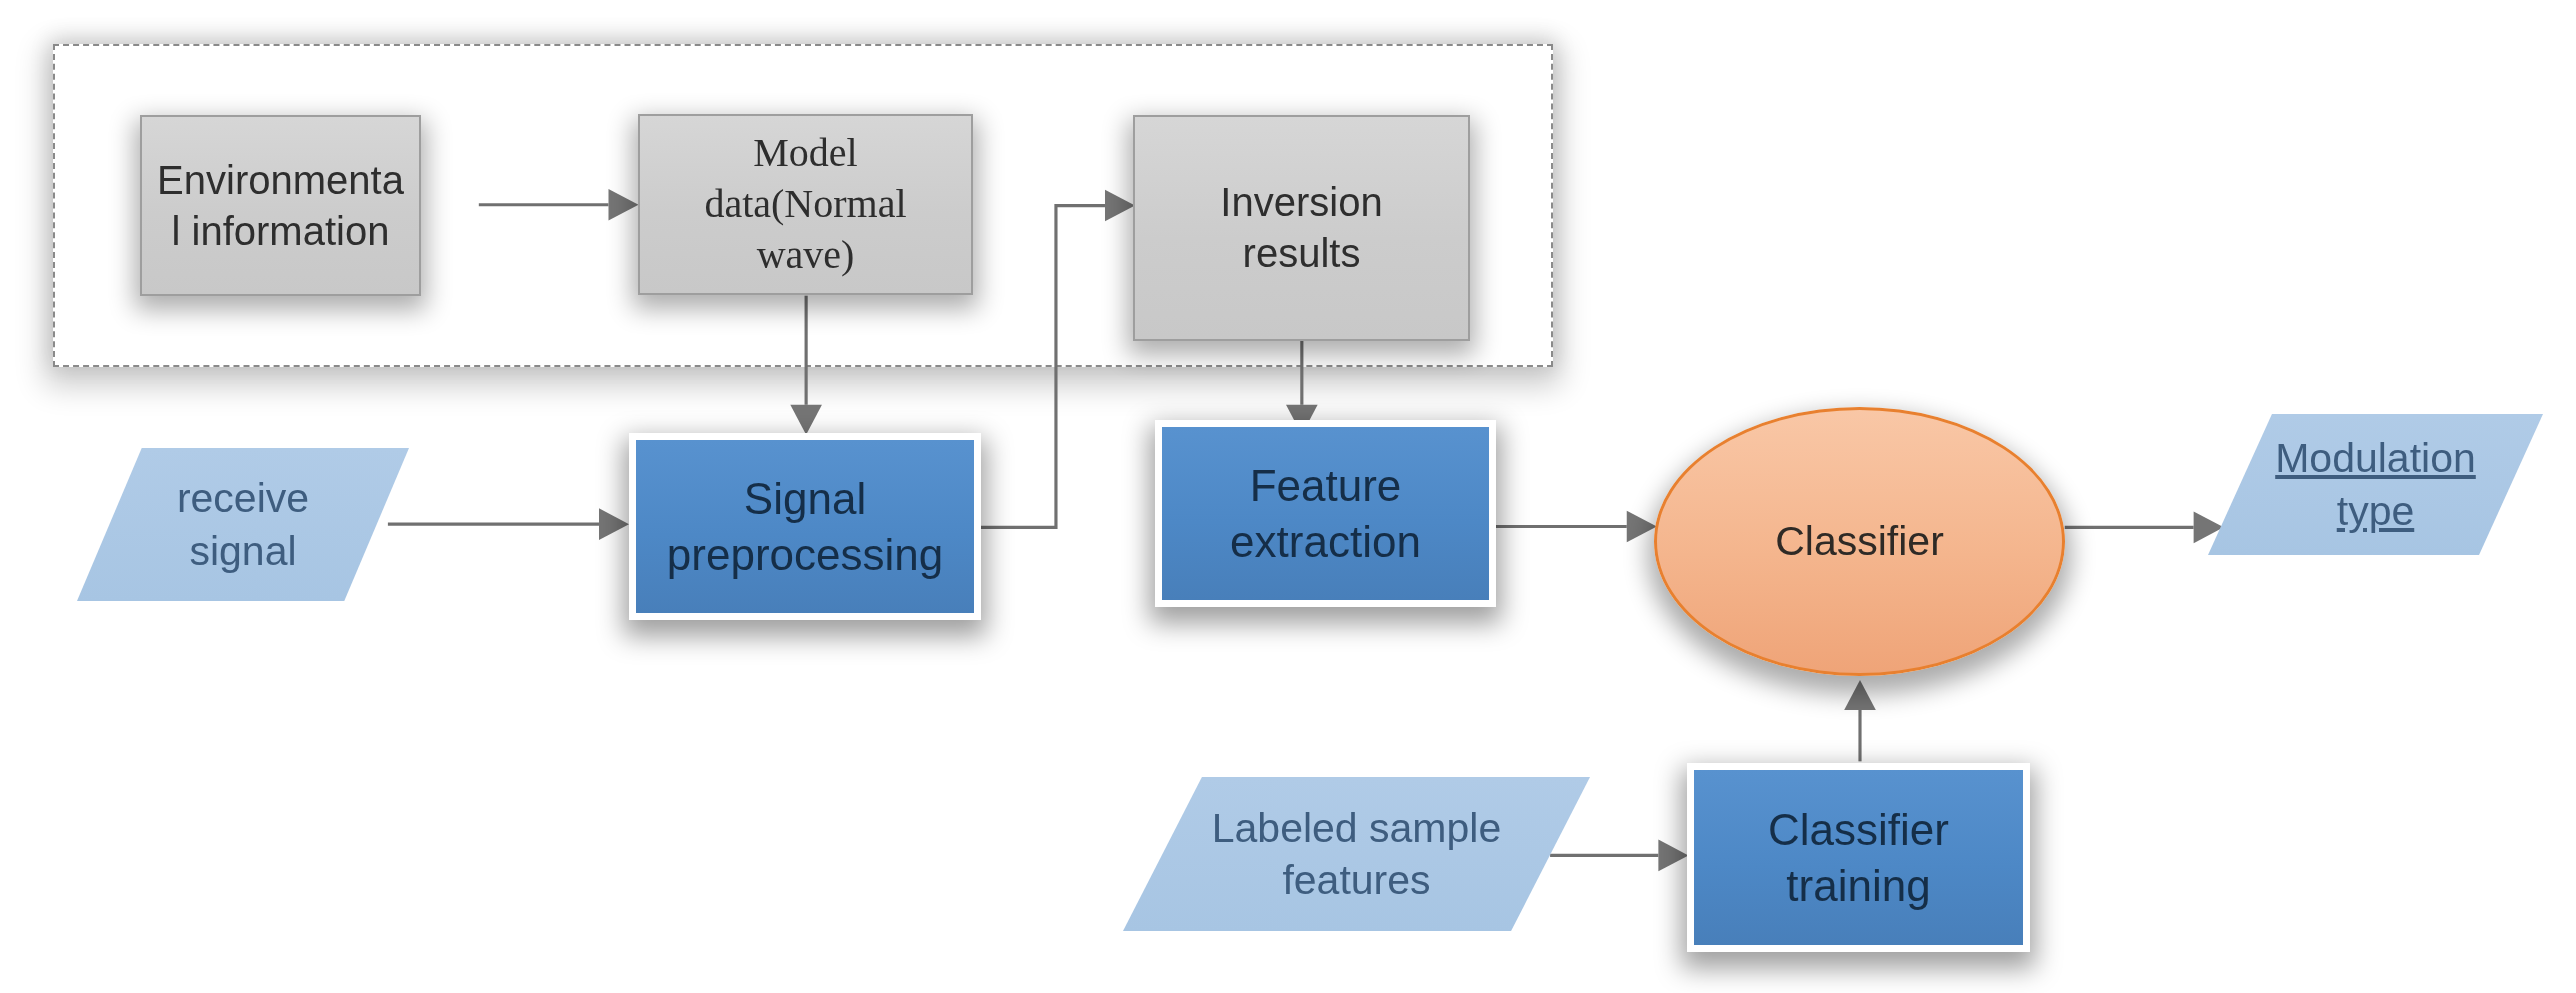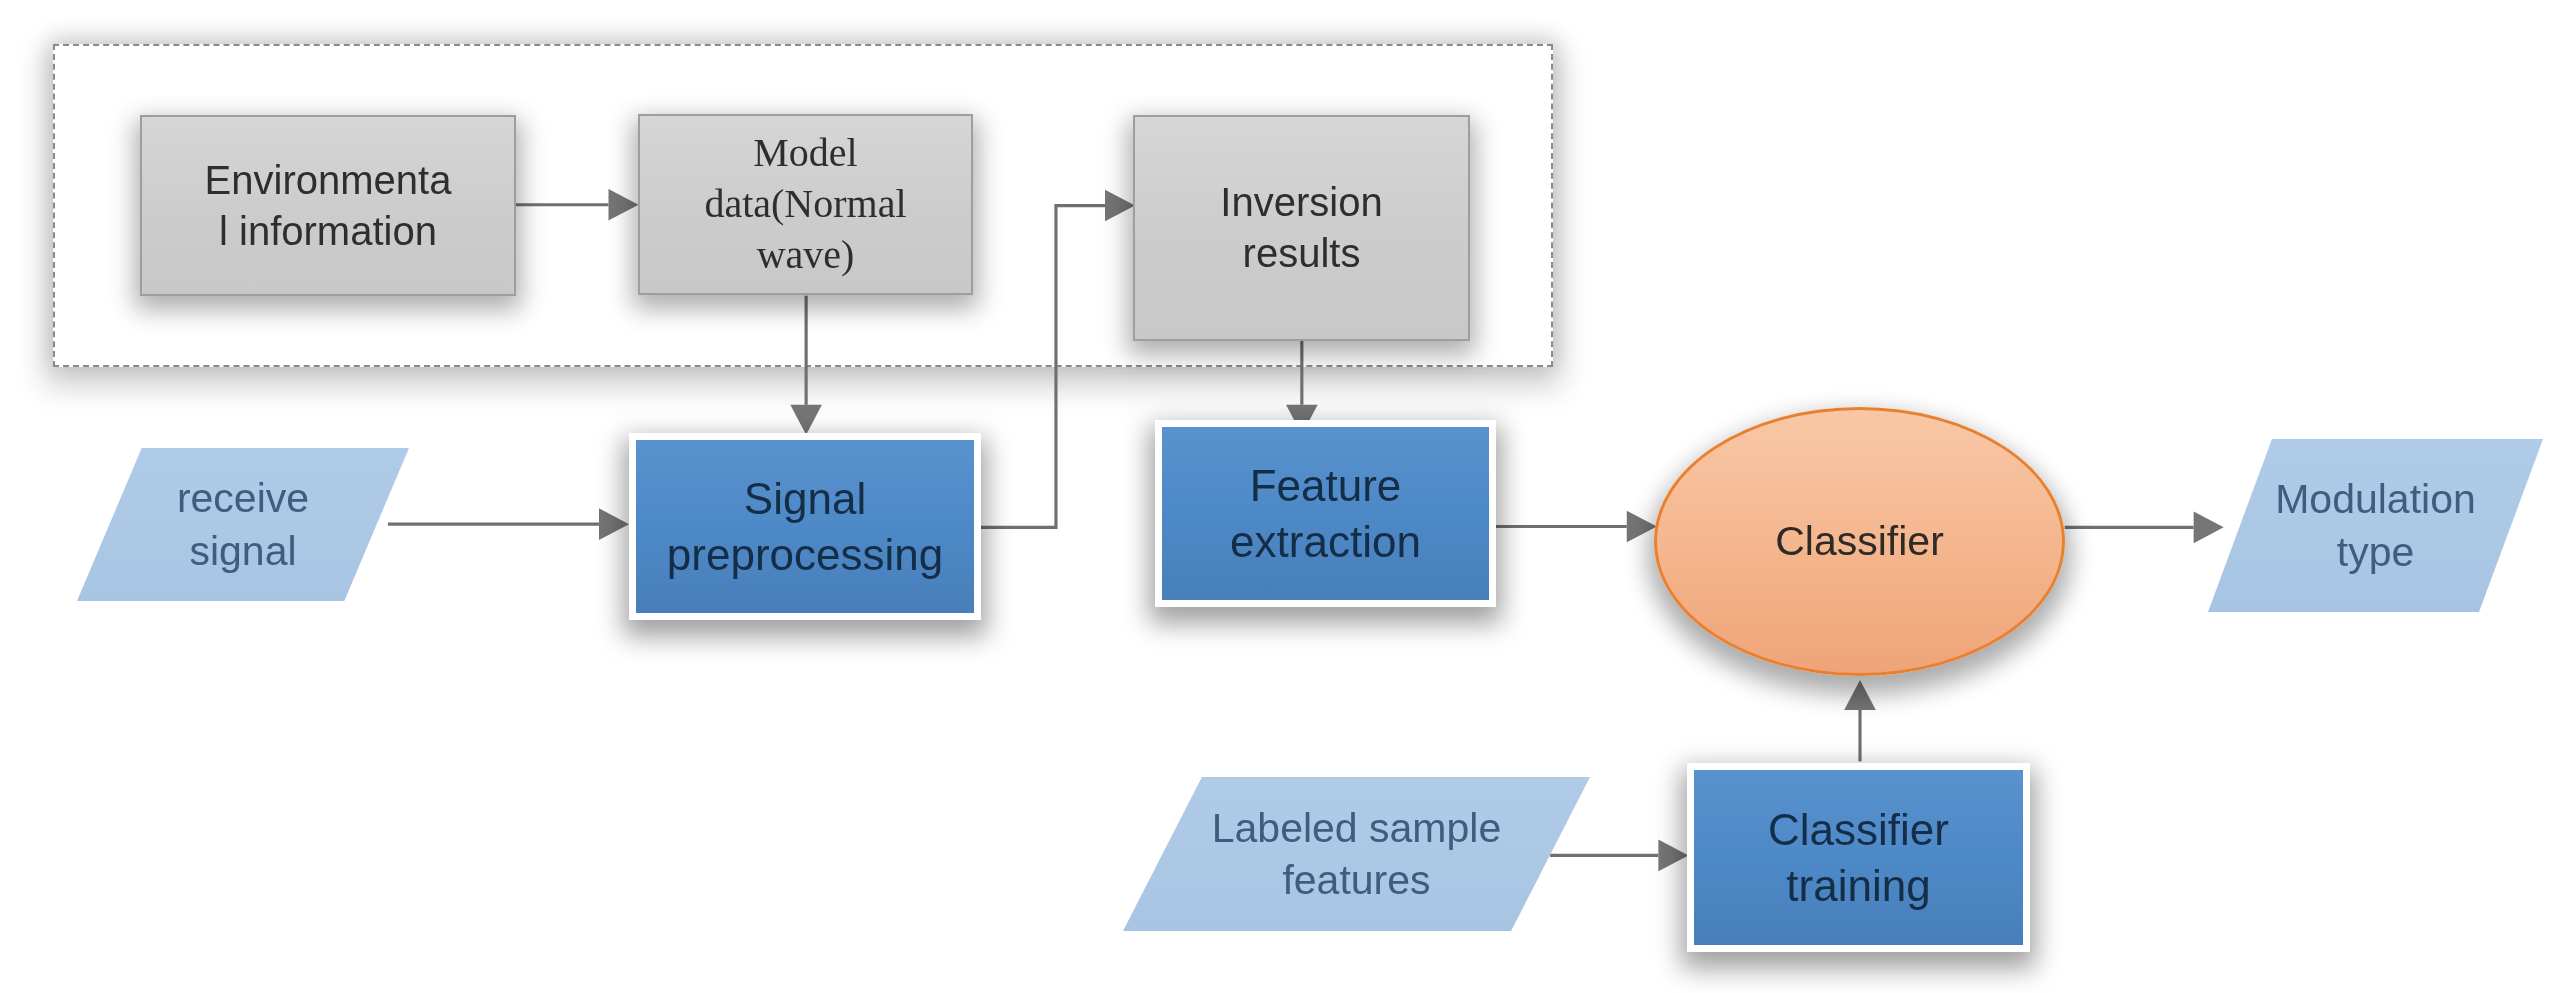--- a/index.html
+++ b/index.html
@@ -33,21 +33,21 @@
   }
   
   .gray-box{
     background:linear-gradient(180deg,#d6d6d6 0%,#cccccc 55%,#c8c8c8 100%);
     border:2.4px solid #9e9e9e;
     box-shadow:0 9.5px 24px 4.7px rgba(0,0,0,0.32);
     color:#2e2e2e;
     z-index:3;
   }
   .gray-box .shape-label{font-size:40px;}
-  .box-env{left:140px;top:115px;width:376px;height:181px;}
+  .box-env{left:140px;top:115px;width:281px;height:181px;}
   .box-model{left:638px;top:114px;width:335px;height:181px;font-family:Liberation Serif, serif;}
   .box-inversion{left:1133px;top:115px;width:337px;height:226px;}
   
   .blue-box{
     background:linear-gradient(180deg,#5892cf 0%,#4d88c6 55%,#487fba 100%);
     border:7.1px solid #ffffff;
     box-shadow:0 11px 25px 6.3px rgba(0,0,0,0.38);
     color:#152e48;
     z-index:3;
   }
@@ -57,22 +57,22 @@
   .box-training{left:1687px;top:763px;width:343px;height:189px;}
   
   .para{
     background:linear-gradient(180deg,#b0cbe7 0%,#a7c5e3 100%);
     color:#3e5d7f;
     filter:drop-shadow(0 9.5px 10.3px rgba(0,0,0,0.40));
     z-index:3;
   }
   .para-receive{left:77px;top:448px;width:332px;height:153px;
     clip-path:polygon(19.5% 0,100% 0,80.5% 100%,0 100%);}
-  .para-modulation{left:2208px;top:439px;width:335px;height:173px;
-    clip-path:polygon(19.1% 0,100% 0,80.9% 100%,0 100%);}
+  .para-modulation{left:2208px;top:414px;width:335px;height:141px;
+    clip-path:polygon(19.1% 0,100% 0,80.9% 100%,0 100%);text-decoration:underline;}
   .para-labeled{left:1123px;top:777px;width:467px;height:154px;
     clip-path:polygon(16.9% 0,100% 0,83.1% 100%,0 100%);}
   
   .ellipse{
     left:1654px;top:407px;width:411px;height:269px;
     border-radius:50%;
     background:linear-gradient(180deg,#f9c7a6 0%,#f4b58d 55%,#efa478 100%);
     border:3.2px solid #e8802f;
     box-shadow:0 12.7px 25px 6.3px rgba(0,0,0,0.33);
     color:#2e2a26;

